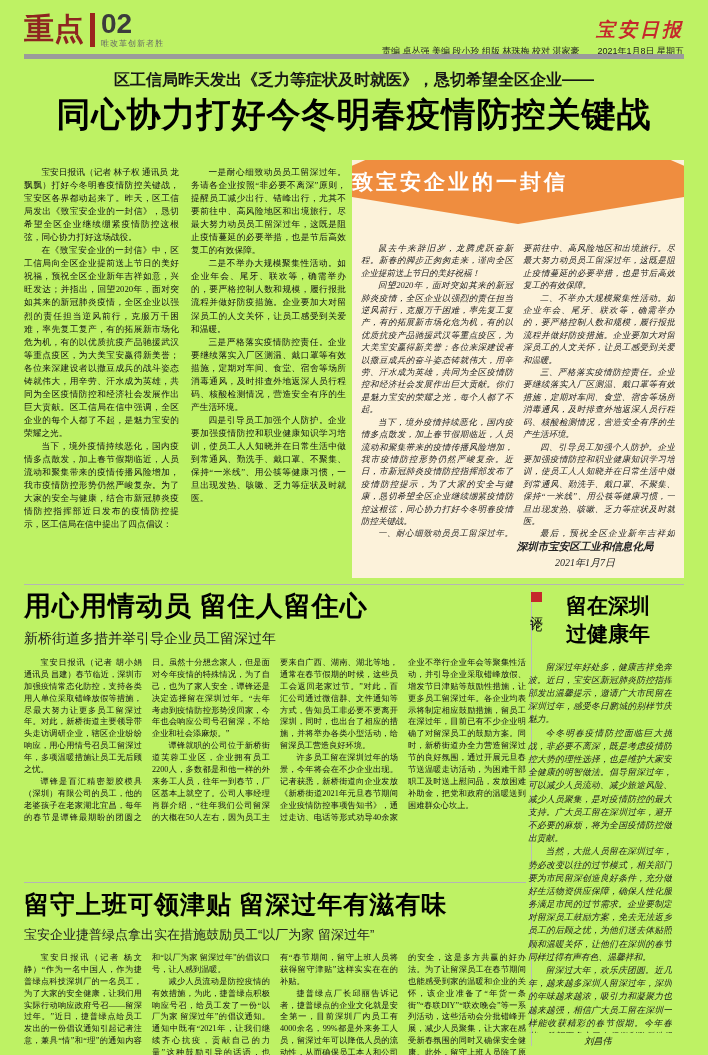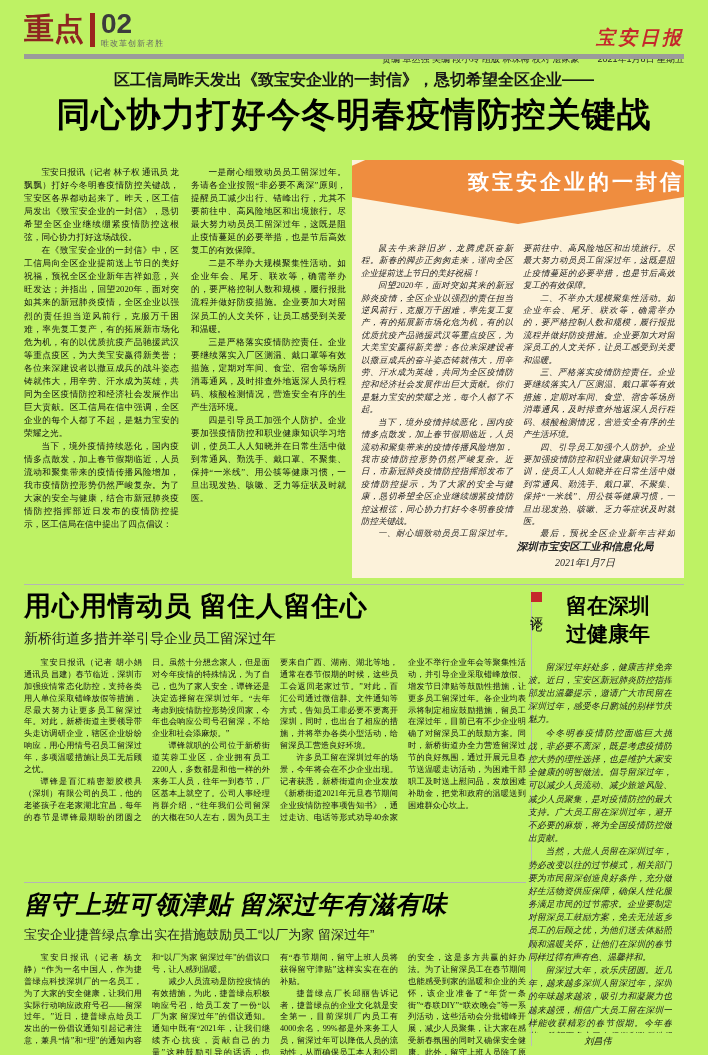--- a/index.html
+++ b/index.html
@@ -8,40 +8,40 @@
   
   .hdr{position:absolute;top:12px;left:24px;right:24px;height:40px;}
   .hdr-left{position:absolute;left:0;top:0;display:flex;align-items:flex-start;}
   .section-label{font-family:"Liberation Sans",sans-serif;font-weight:bold;font-size:30px;
                  color:#8e2520;line-height:34px;}
   .redbar{width:5px;height:34px;background:#9b241e;margin:1px 6px 0 6px;}
   .pagenum-wrap{display:flex;flex-direction:column;}
   .page-number{font-family:"Liberation Sans",sans-serif;font-weight:bold;font-size:28px;
                color:#3c3c3c;line-height:24px;}
   .slogan{font-size:8px;color:#666;margin-top:2px;letter-spacing:1px;}
-  .hdr-right{position:absolute;right:0;top:16px;text-align:right;}
+  .hdr-right{position:absolute;right:0;top:8px;text-align:right;}
   .paper-name{font-size:19px;font-weight:bold;font-style:italic;color:#c5282c;
               letter-spacing:3px;line-height:20px;}
   .staff-date{font-size:9px;color:#222;margin-top:5px;font-family:"Liberation Sans",sans-serif;}
   .staff-date .staff{margin-right:18px;}
   .thick-rule{position:absolute;top:54px;left:24px;right:24px;height:5px;background:#9b9b9b;}
   
   .kicker{position:absolute;top:70px;left:24px;right:24px;text-align:center;
           font-family:"Liberation Sans",sans-serif;font-weight:bold;font-size:16px;color:#161616;}
   .headline{position:absolute;top:92px;left:24px;right:24px;margin:0;text-align:center;
             font-size:34px;font-weight:bold;color:#000;letter-spacing:1px;}
   
   .lead-body{position:absolute;top:166px;left:24px;width:322px;height:426px;overflow:hidden;
              column-count:2;column-gap:12px;font-size:8.7px;line-height:1.5;text-align:justify;}
   .para{margin:0;text-indent:2em;}
   
   .letter-box{position:absolute;top:160px;left:352px;width:332px;height:418px;background:#fcf2da;}
   .letter-banner{position:absolute;top:0;left:0;right:0;height:64px;background:#ef8d3f;
                  clip-path:polygon(0 9%,4% 0,96% 0,100% 9%,100% 58%,50% 100%,0 58%);}
-  .letter-title{position:absolute;top:8px;left:0;right:0;text-align:right;color:#fff;
+  .letter-title{position:absolute;top:8px;left:0;right:0;text-align:left;color:#fff;
                 font-family:"Liberation Sans",sans-serif;font-weight:bold;font-size:21px;
                 letter-spacing:3px;}
   .letter-text{position:absolute;top:82px;left:9px;right:9px;bottom:40px;overflow:hidden;
                column-count:2;column-gap:10px;font-size:8.5px;line-height:1.46;
                font-style:italic;text-align:justify;color:#222;}
   .letter-sign{position:absolute;bottom:8px;right:6px;width:56%;text-align:center;
                font-style:italic;color:#222;}
   .letter-sign .org{font-size:10.5px;font-weight:bold;}
   .letter-sign .dt{font-size:10px;margin-top:2px;}
   
@@ -62,21 +62,21 @@
   .red-tag{width:11px;height:10px;background:#c5282c;margin-bottom:3px;}
   .comm-label-text{writing-mode:vertical-rl;font-family:"Liberation Sans",sans-serif;
                    font-size:13px;color:#111;letter-spacing:4px;}
   .comm-title{flex:1;text-align:center;font-size:21px;font-weight:bold;line-height:1.35;
               color:#000;margin-top:2px;}
   .comm-body{flex:1;overflow:hidden;margin-top:12px;font-size:8.8px;line-height:1.5;
              font-style:italic;text-align:justify;color:#1a1a1a;}
   .comm-author{text-align:center;font-size:9px;font-style:italic;padding:2px 4px 0 0;}
   
   .bottom{position:absolute;top:888px;left:24px;width:502px;}
-  .bot-title{margin:0;font-size:25px;font-weight:bold;letter-spacing:1px;color:#000;font-style:italic;}
+  .bot-title{margin:0;font-size:25px;font-weight:bold;letter-spacing:1px;color:#000;}
   .bot-sub{margin-top:5px;font-family:"Liberation Sans",sans-serif;font-size:13px;color:#222;}
   .bot-body{margin-top:8px;height:112px;overflow:hidden;column-count:4;column-gap:10px;
             font-size:8.2px;line-height:1.45;text-align:justify;}
 </style>
 </head>
 <body>
 
 <div class="page">
 
   <header class="hdr">
@@ -90,21 +90,21 @@
     </div>
     <div class="hdr-right">
       <div class="paper-name">宝安日报</div>
       <div class="staff-date">
         <span class="staff">责编 卓丛强  美编 段小玲  组版 林珠梅  校对 湛家豪</span><span class="dateline">2021年1月8日  星期五</span>
       </div>
     </div>
   </header>
   <div class="thick-rule"></div>
 
-  <div class="kicker">区工信局昨天发出《致宝安企业的一封信》，恳切希望全区企业——</div>
+  <div class="kicker">区工信局昨天发出《乏力等症状及时就医》，恳切希望全区企业——</div>
   <h1 class="headline">同心协力打好今冬明春疫情防控关键战</h1>
   <section class="lead-body">
       <p class="para">宝安日报讯（记者 林子权 通讯员 龙飘飘）打好今冬明春疫情防控关键战，宝安区各界都动起来了。昨天，区工信局发出《致宝安企业的一封信》，恳切希望全区企业继续绷紧疫情防控这根弦，同心协力打好这场战役。</p>
       <p class="para">在《致宝安企业的一封信》中，区工信局向全区企业提前送上节日的美好祝福，预祝全区企业新年吉祥如意，兴旺发达；并指出，回望2020年，面对突如其来的新冠肺炎疫情，全区企业以强烈的责任担当逆风前行，克服万千困难，率先复工复产，有的拓展新市场化危为机，有的以优质抗疫产品驰援武汉等重点疫区，为大美宝安赢得新美誉；各位来深建设者以撒豆成兵的战斗姿态铸就伟大，用辛劳、汗水成为英雄，共同为全区疫情防控和经济社会发展作出巨大贡献。区工信局在信中强调，全区企业的每个人都了不起，是魅力宝安的荣耀之光。</p>
       <p class="para">当下，境外疫情持续恶化，国内疫情多点散发，加上春节假期临近，人员流动和聚集带来的疫情传播风险增加，我市疫情防控形势仍然严峻复杂。为了大家的安全与健康，结合市新冠肺炎疫情防控指挥部近日发布的疫情防控提示，区工信局在信中提出了四点倡议：</p>
       <p class="para">一是耐心细致动员员工留深过年。务请各企业按照“非必要不离深”原则，提醒员工减少出行、错峰出行，尤其不要前往中、高风险地区和出境旅行。尽最大努力动员员工留深过年，这既是阻止疫情蔓延的必要举措，也是节后高效复工的有效保障。</p>
       <p class="para">二是不举办大规模聚集性活动。如企业年会、尾牙、联欢等，确需举办的，要严格控制人数和规模，履行报批流程并做好防疫措施。企业要加大对留深员工的人文关怀，让员工感受到关爱和温暖。</p>
       <p class="para">三是严格落实疫情防控责任。企业要继续落实入厂区测温、戴口罩等有效措施，定期对车间、食堂、宿舍等场所消毒通风，及时排查外地返深人员行程码、核酸检测情况，营造安全有序的生产生活环境。</p>
       <p class="para">四是引导员工加强个人防护。企业要加强疫情防控和职业健康知识学习培训，使员工人人知晓并在日常生活中做到常通风、勤洗手、戴口罩、不聚集、保持“一米线”、用公筷等健康习惯，一旦出现发热、咳嗽、乏力等症状及时就医。</p>
     </section>

